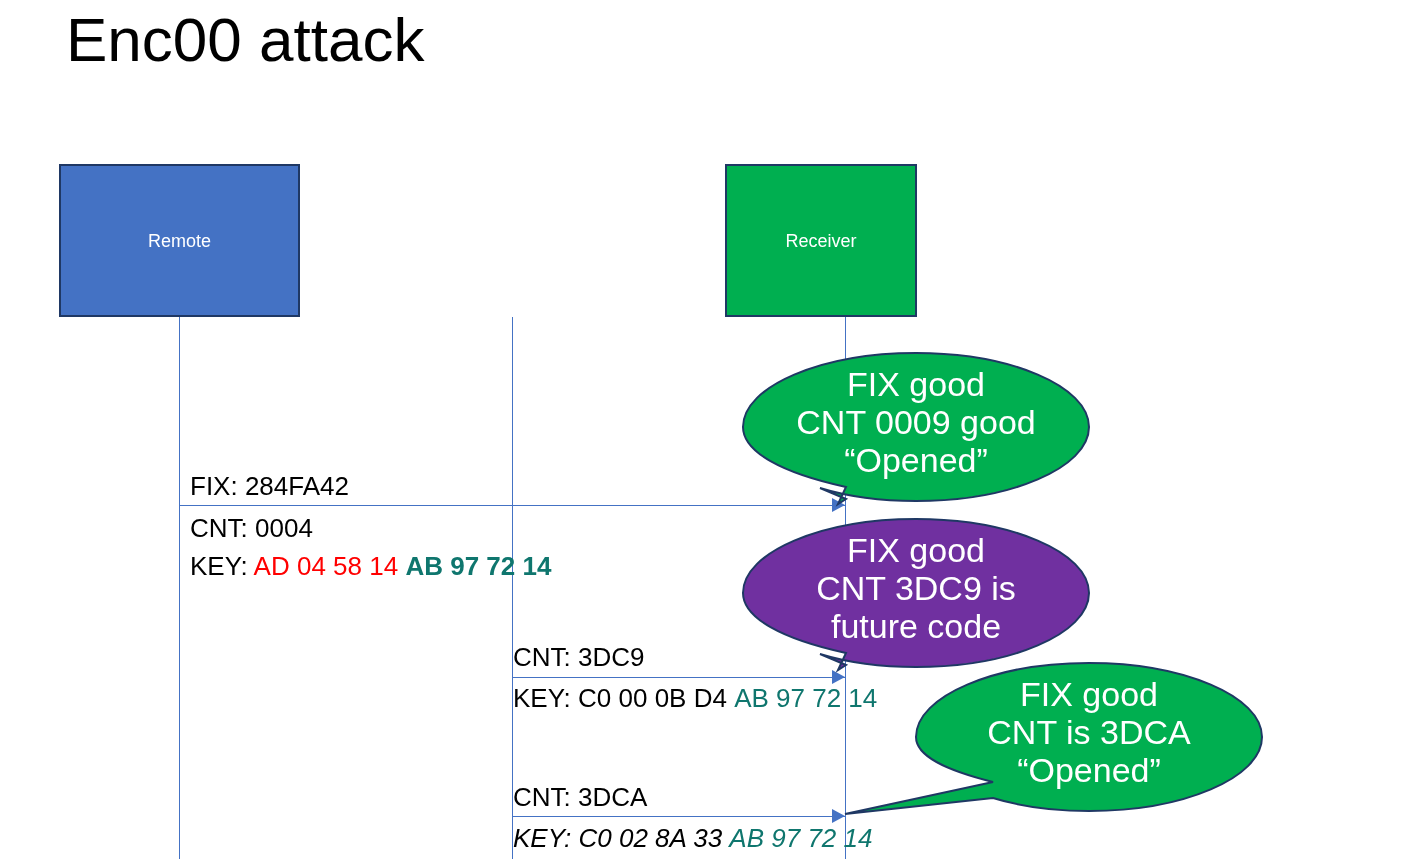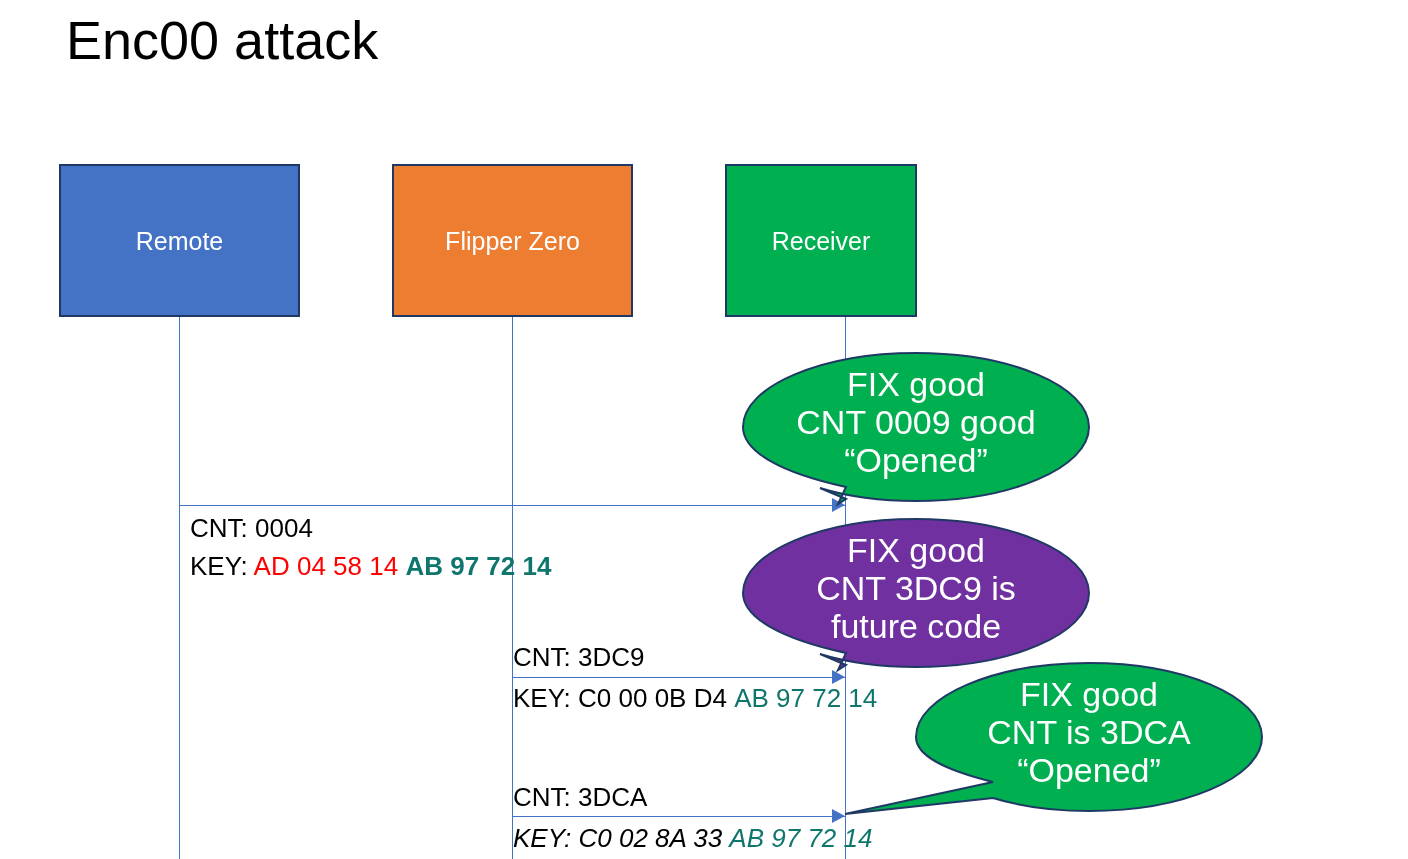--- a/index.html
+++ b/index.html
@@ -19,37 +19,37 @@
     position: relative;
     width: 1408px;
     height: 859px;
     background: #ffffff;
     overflow: hidden;
   }
   .title {
     position: absolute;
     left: 66px;
     top: 2px;
-    font-size: 54px;
+    font-size: 62px;
     font-weight: 400;
     color: #000000;
     letter-spacing: 0px;
     line-height: 76px;
     white-space: nowrap;
   }
   
   .actor-box {
     position: absolute;
     box-sizing: border-box;
     border: 2px solid #1F3864;
     display: flex;
     align-items: center;
     justify-content: center;
     color: #ffffff;
-    font-size: 25px;
+    font-size: 18px;
     line-height: 30px;
   }
   .actor-remote  { left: 59px;  top: 164px; width: 241px; height: 153px; background: #4472C4; }
   .actor-flipper { left: 392px; top: 164px; width: 241px; height: 153px; background: #ED7D31; }
   .actor-receiver{ left: 725px; top: 164px; width: 192px; height: 153px; background: #00AF50; }
 
   
   .lifeline {
     position: absolute;
     width: 1px;
@@ -126,33 +126,31 @@
 </head>
 <body>
 
 <div id="slide">
 
   <div class="title">Enc00 attack</div>
 
   <div class="actor-box actor-remote">
     <span>Remote</span>
   </div>
-  <div class="actor-box actor-flipper">
-    <span>Flipper Zero</span>
-  </div>
   <div class="actor-box actor-receiver">
     <span>Receiver</span>
   </div>
 
   <div class="lifeline lifeline-remote"></div>
   <div class="lifeline lifeline-flipper"></div>
   <div class="lifeline lifeline-receiver"></div>
 
   <div class="msg-line msg-line-1"></div>
   <div class="msg-arrowhead arrow-1"></div>
+  <div class="msg-label lbl-fix1">FIX: 284FA42</div>
   <div class="msg-label lbl-cnt1">CNT: 0004</div>
   <div class="msg-label lbl-key1"><span>KEY: </span><span class="key-red">AD 04 58 14</span><span>&nbsp;</span><span class="key-green bold">AB 97 72 14</span></div>
 
   <div class="msg-line msg-line-2"></div>
   <div class="msg-arrowhead arrow-2"></div>
   <div class="msg-label lbl-cnt2">CNT: 3DC9</div>
   <div class="msg-label lbl-key2"><span>KEY: </span><span>C0 00 0B D4</span><span>&nbsp;</span><span class="key-green">AB 97 72 14</span></div>
 
   <div class="msg-line msg-line-3"></div>
   <div class="msg-arrowhead arrow-3"></div>

